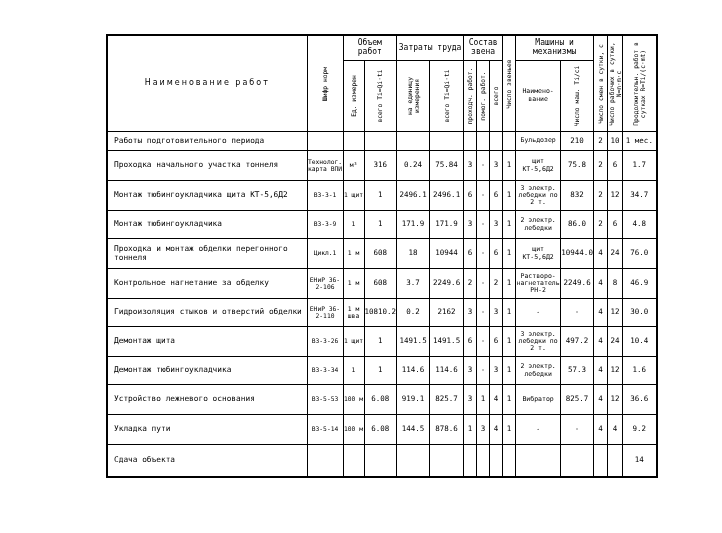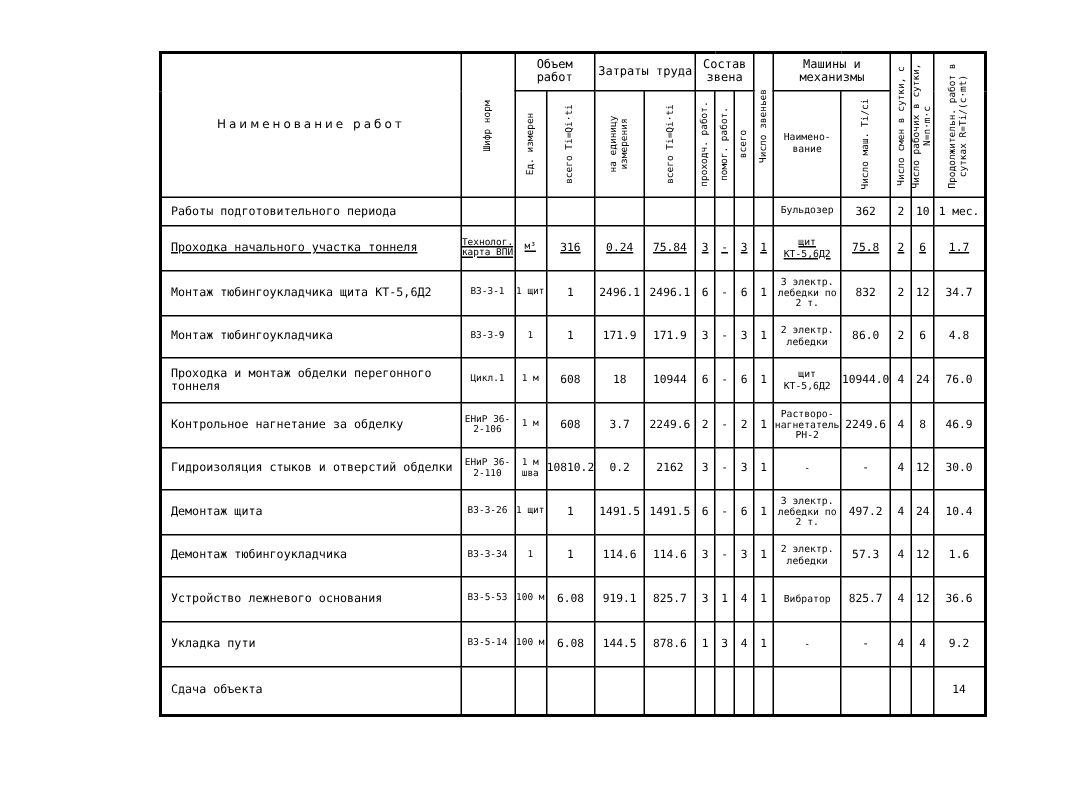--- a/index.html
+++ b/index.html
@@ -116,26 +116,26 @@
           <td class="cell-shifr"></td>
           <td class="cell-unit"></td>
           <td class="cell-volume"></td>
           <td class="cell-labor-unit"></td>
           <td class="cell-labor-total"></td>
           <td class="cell-crew-1"></td>
           <td class="cell-crew-2"></td>
           <td class="cell-crew-total"></td>
           <td class="cell-links"></td>
           <td class="cell-machine">Бульдозер</td>
-          <td class="cell-machine-count">362</td>
+          <td class="cell-machine-count">210</td>
           <td class="cell-shifts">2</td>
           <td class="cell-workers">10</td>
           <td class="cell-duration">1 мес.</td>
         </tr>
-        <tr style="height: 30px; text-decoration: underline;">
+        <tr style="height: 30px;">
           <td class="cell-name">Проходка начального участка тоннеля</td>
           <td class="cell-shifr">Технолог. карта ВПИ</td>
           <td class="cell-unit">м³</td>
           <td class="cell-volume">316</td>
           <td class="cell-labor-unit">0.24</td>
           <td class="cell-labor-total">75.84</td>
           <td class="cell-crew-1">3</td>
           <td class="cell-crew-2">-</td>
           <td class="cell-crew-total">3</td>
           <td class="cell-links">1</td>

